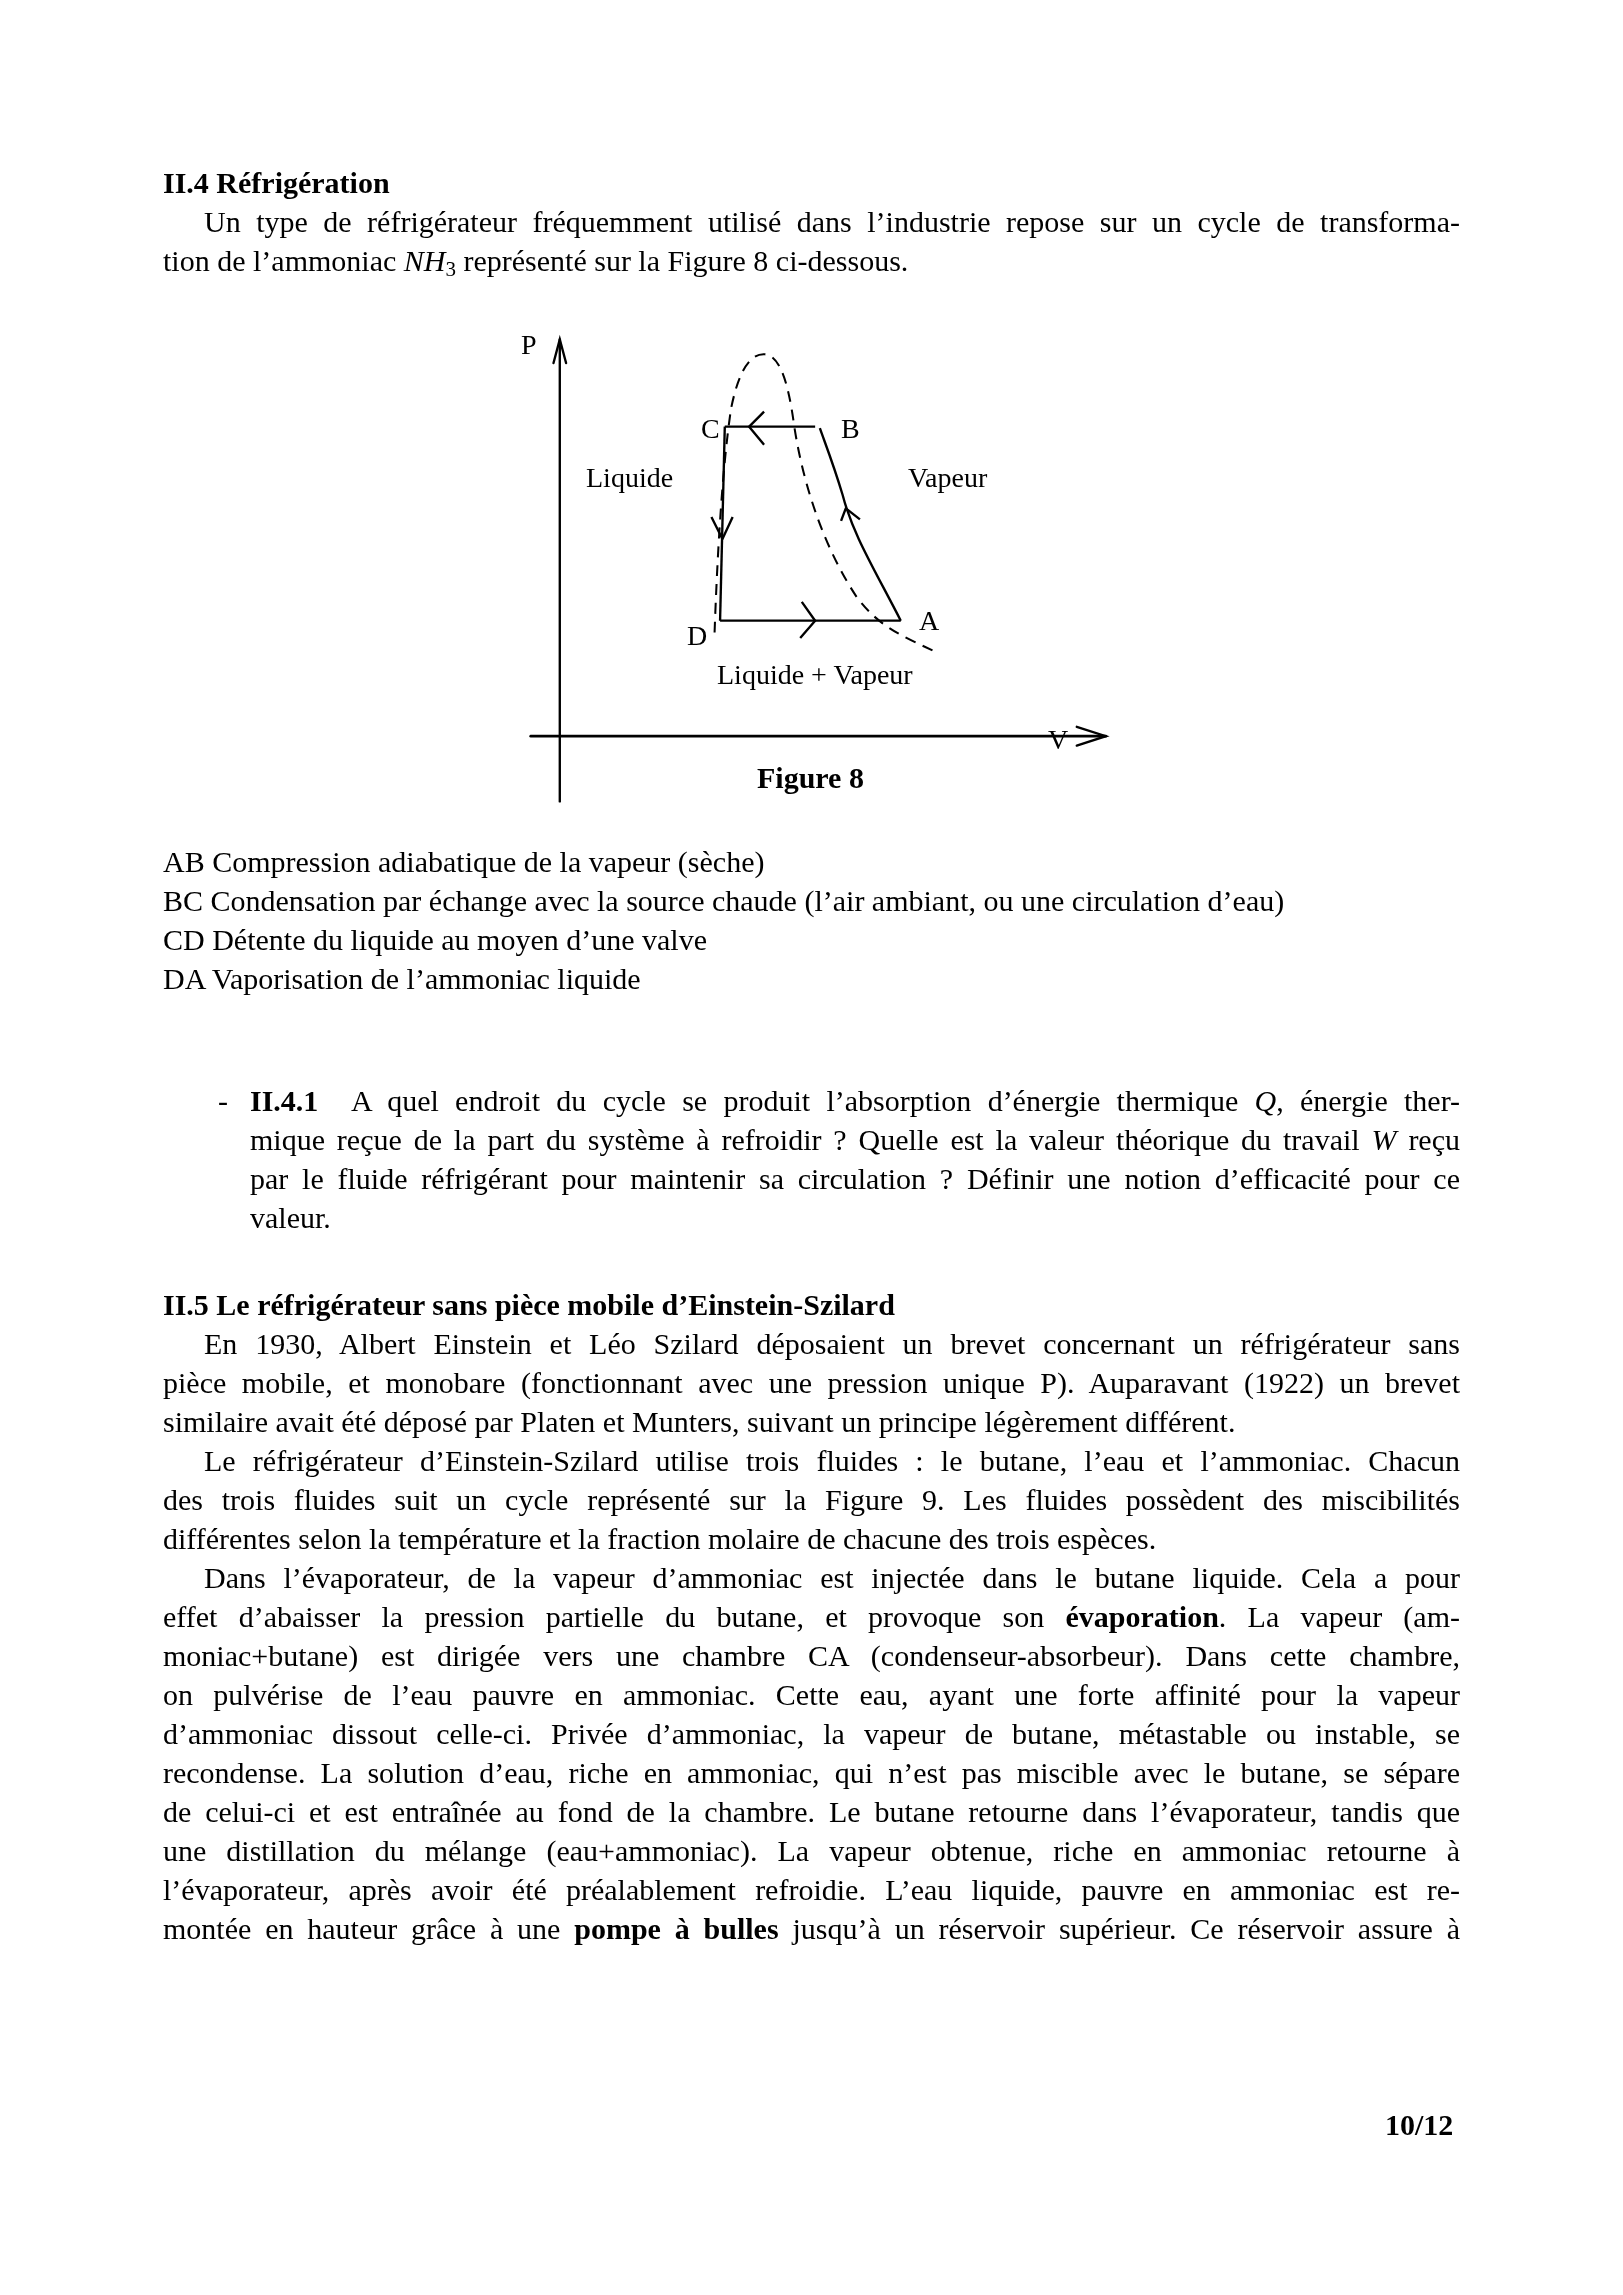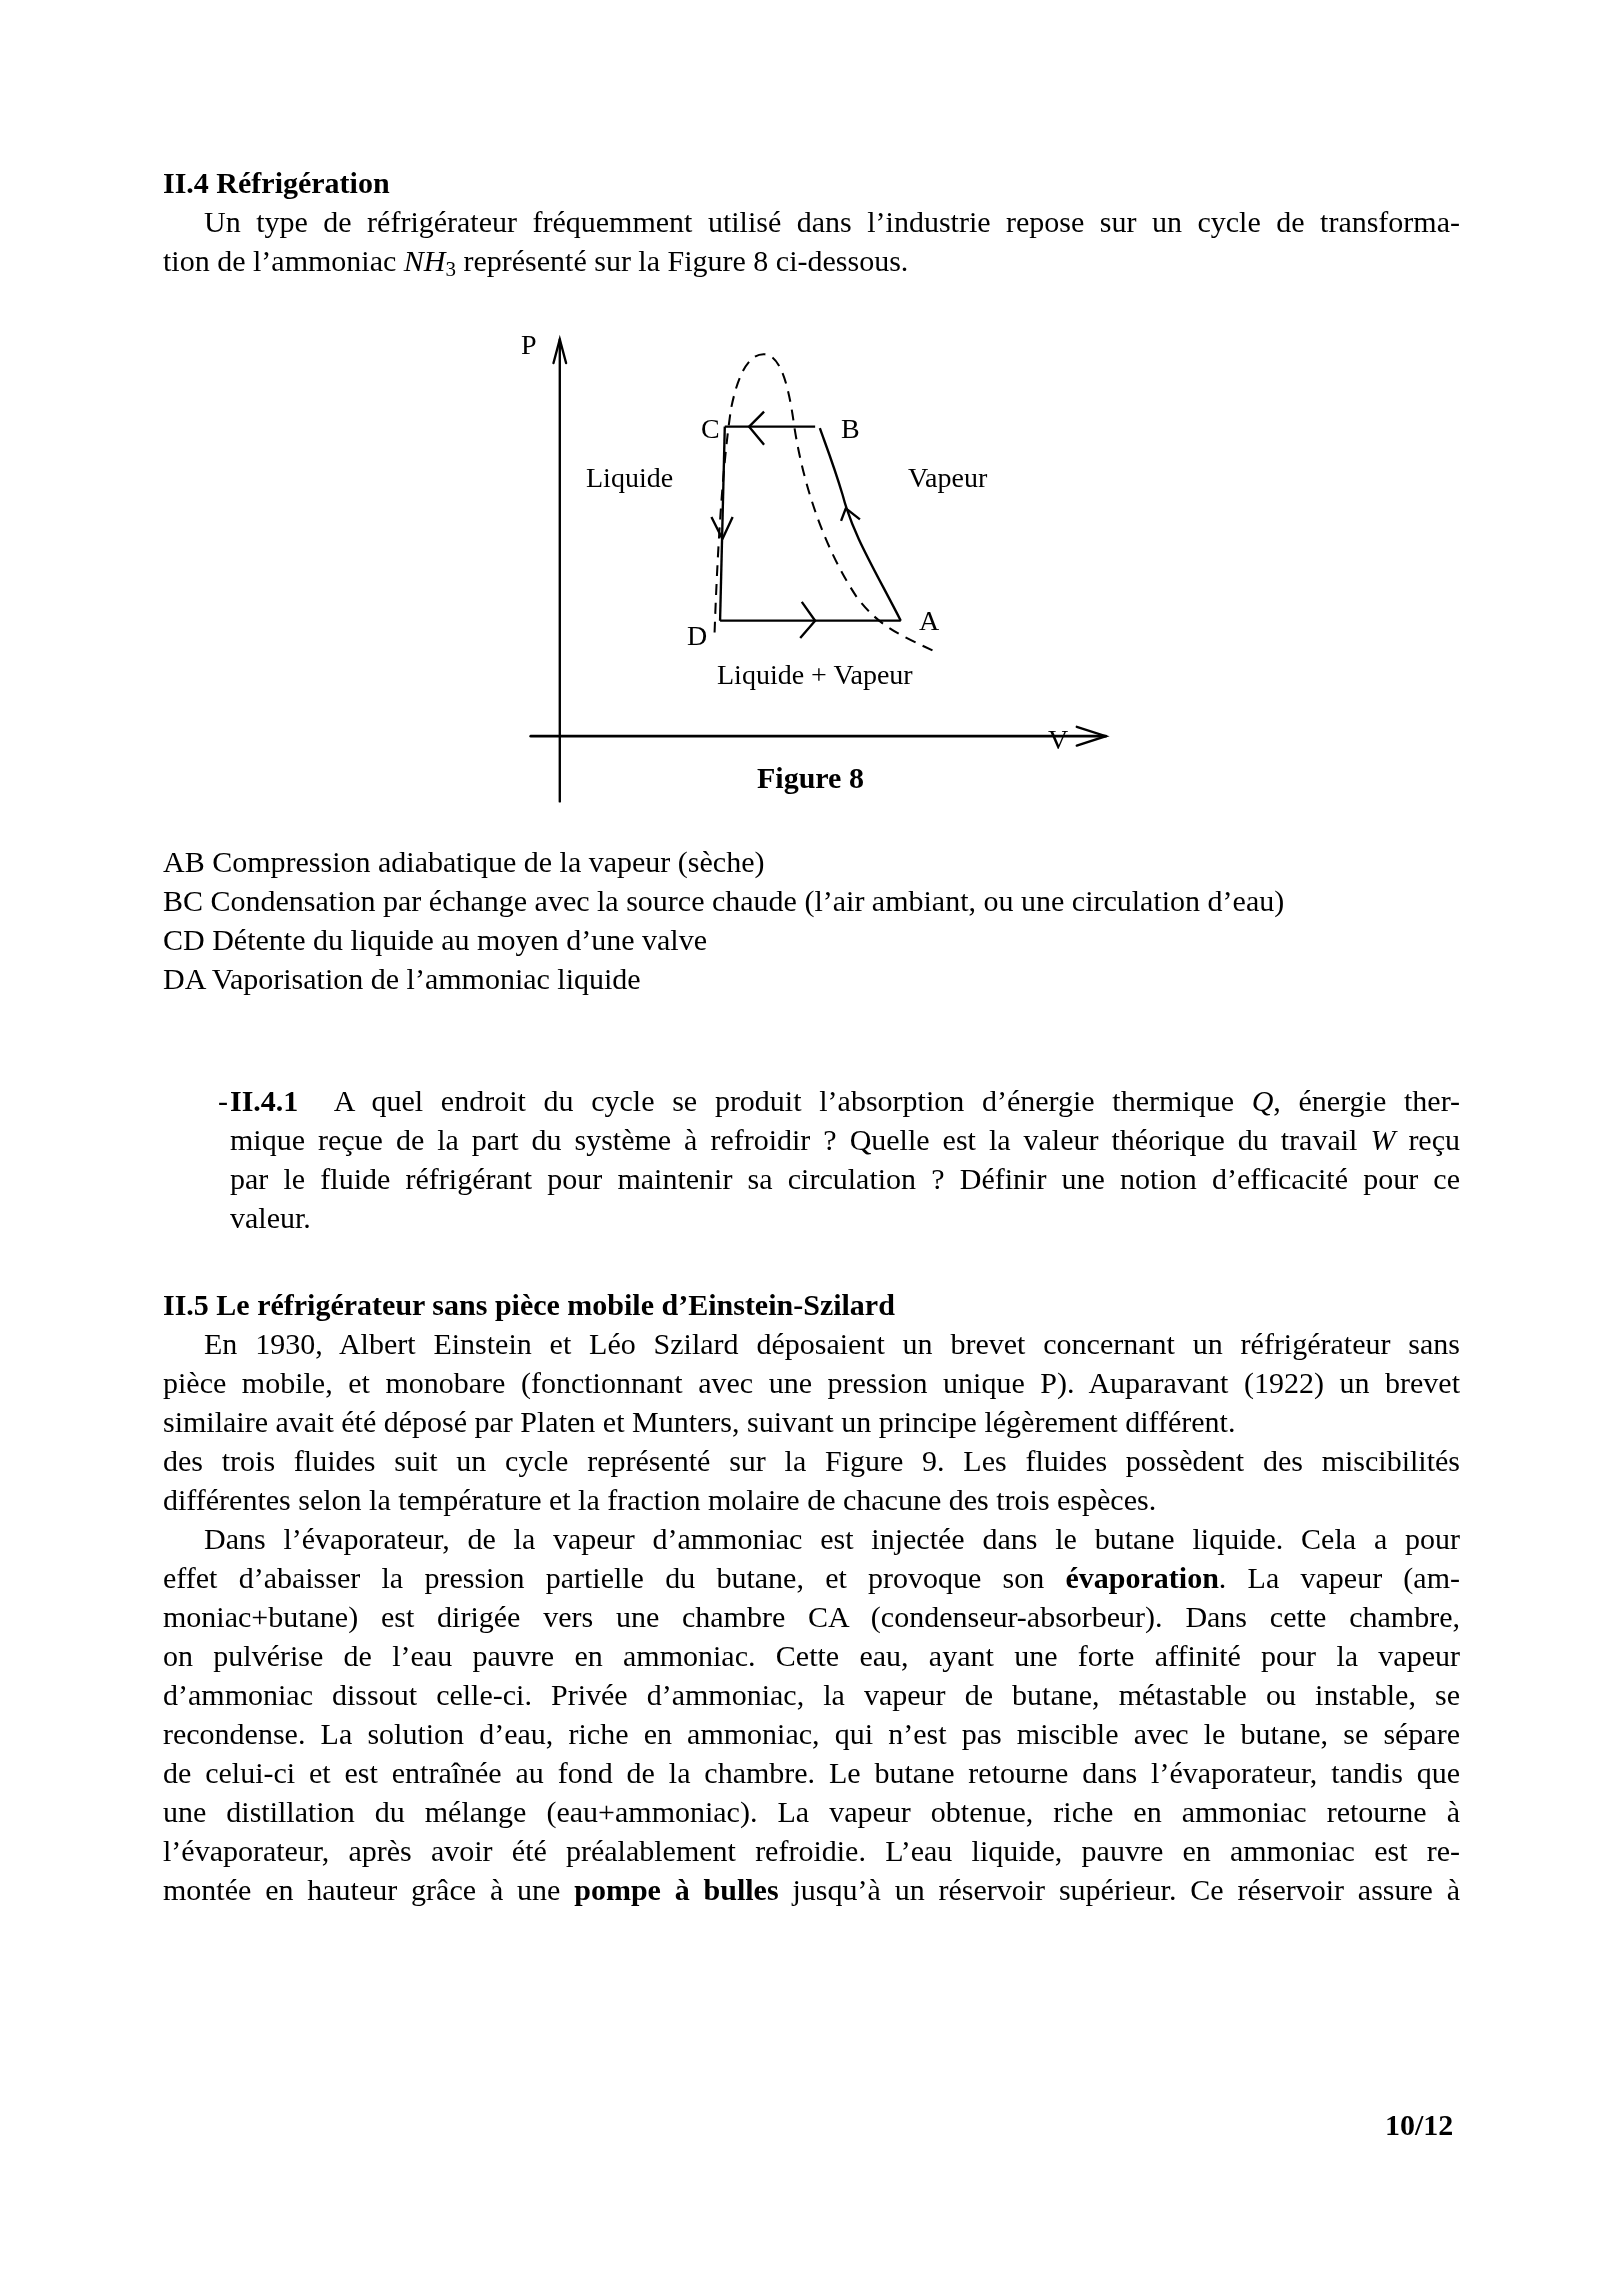--- a/index.html
+++ b/index.html
@@ -12,21 +12,21 @@
   .col { position: absolute; left: 163px; width: 1297px; font-size: 30px; line-height: 39px; }
   .heading { font-weight: bold; }
   .para { text-align: justify; text-indent: 41px; margin: 0; }
   .line { display: block; white-space: nowrap; }
   .just { display: block; text-align: justify; text-align-last: justify; white-space: normal; }
   b { font-weight: bold; }
   i { }
   sub { font-size: 70%; vertical-align: -4.7px; line-height: 0; }
   .item { position: absolute; left: 218px; width: 1242px; font-size: 30px; line-height: 39px; }
   .item .dash { position: absolute; left: 0; top: 0; }
-  .item .body { margin-left: 12px; }
+  .item .body { margin-left: 32px; }
   .figure { position: absolute; left: 0; top: 0; width: 1624px; height: 2295px; pointer-events: none; }
   .figure svg { position: absolute; left: 0; top: 0; }
   .fig-label { position: absolute; font-size: 28px; line-height: 28px; white-space: nowrap; }
   .fig-caption { position: absolute; font-size: 30px; font-weight: bold; white-space: nowrap; }
   .pagenum { position: absolute; left: 1385px; top: 2108px; font-size: 30px; font-weight: bold; }
 </style>
 </head>
 <body>
 
 <div class="page">
@@ -100,20 +100,21 @@
   <div class="col" style="top:1285px;">
     <div class="heading line">II.5 Le réfrigérateur sans pièce mobile d’Einstein-Szilard</div>
 
     <div class="para">
       <span class="just">En 1930, Albert Einstein et Léo Szilard déposaient un brevet concernant un réfrigérateur sans</span>
       <span class="just" style="text-indent:0">pièce mobile, et monobare (fonctionnant avec une pression unique P). Auparavant (1922) un brevet</span>
       <span class="line" style="text-indent:0">similaire avait été déposé par Platen et Munters, suivant un principe légèrement différent.</span>
     </div>
 
     <div class="para">
+      <span class="just">Le réfrigérateur d’Einstein-Szilard utilise trois fluides : le butane, l’eau et l’ammoniac. Chacun</span>
       <span class="just" style="text-indent:0">des trois fluides suit un cycle représenté sur la Figure 9.  Les fluides possèdent des miscibilités</span>
       <span class="line" style="text-indent:0">différentes selon la température et la fraction molaire de chacune des trois espèces.</span>
     </div>
 
     <div class="para">
       <span class="just">Dans l’évaporateur, de la vapeur d’ammoniac est injectée dans le butane liquide.  Cela a pour</span>
       <span class="just" style="text-indent:0"><span>effet d’abaisser la pression partielle du butane, et provoque son </span><b>évaporation</b><span>.  La vapeur (am-</span></span>
       <span class="just" style="text-indent:0">moniac+butane) est dirigée vers une chambre CA (condenseur-absorbeur).  Dans cette chambre,</span>
       <span class="just" style="text-indent:0">on pulvérise de l’eau pauvre en ammoniac.  Cette eau, ayant une forte affinité pour la vapeur</span>
       <span class="just" style="text-indent:0">d’ammoniac dissout celle-ci.  Privée d’ammoniac, la vapeur de butane, métastable ou instable, se</span>

